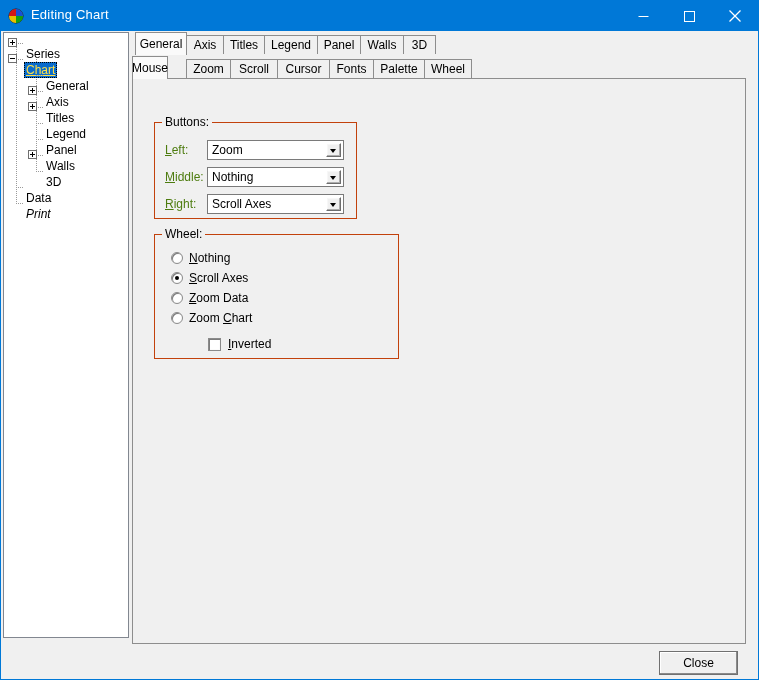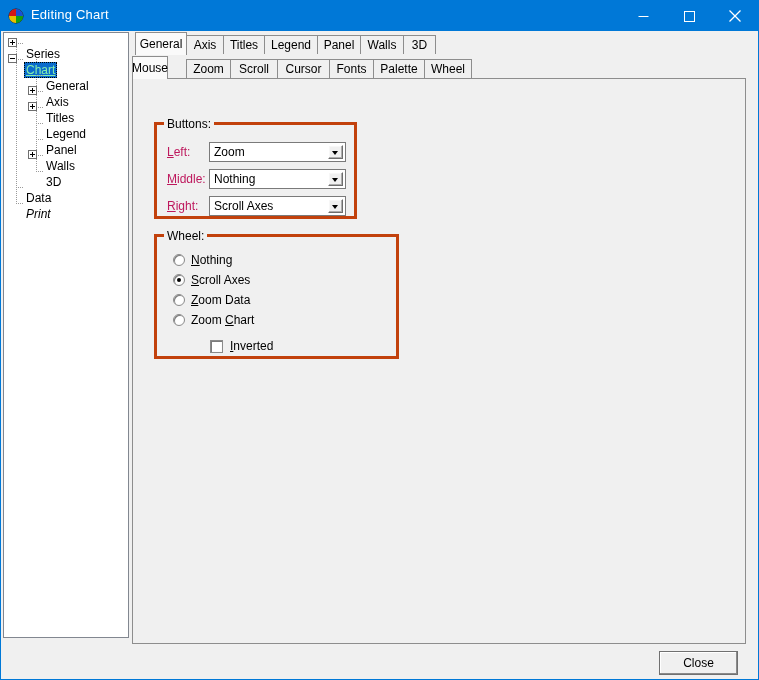--- a/index.html
+++ b/index.html
@@ -71,21 +71,21 @@
   }
   .tree-label {
     font-size: 12px;
     line-height: 16px;
     padding: 0 2px;
     color: #000;
     margin-top: 21px;
   }
   .tree-label.selected {
     background: #0a6ccc;
-    color: #86efac;
+    color: #fde047;
     outline: 1px dotted #000;
     outline-offset: -1px;
     text-decoration: underline;
   }
   .expander {
     position: absolute;
     width: 9px; height: 9px;
     box-sizing: border-box;
     border: 1px solid #6f6f6f;
     background: #ffffff;
@@ -154,38 +154,38 @@
     box-sizing: border-box;
     background: #f0f0f0;
     border: 1px solid #8d8d8d;
     border-top: 1px solid #8d8d8d;
   }
 
   
   .groupbox {
     position: absolute;
     box-sizing: border-box;
-    border: 3px solid #c2410c;
+    border: 1px solid #c2410c;
     text-align: center;
   }
   .groupbox > .gb-title {
     position: absolute;
     top: -8px; left: 7px;
     background: #f0f0f0;
     padding: 0 3px;
     font-size: 12px;
     color: #000;
     white-space: nowrap;
   }
 
   
   .field-label {
     position: absolute;
     font-size: 12px;
-    color: #be185d;
+    color: #4d7c0f;
     white-space: nowrap;
   }
   .acc { text-decoration: underline; }
 
   
   .combo {
     position: absolute;
     box-sizing: border-box;
     height: 20px;
     background: #ffffff;

